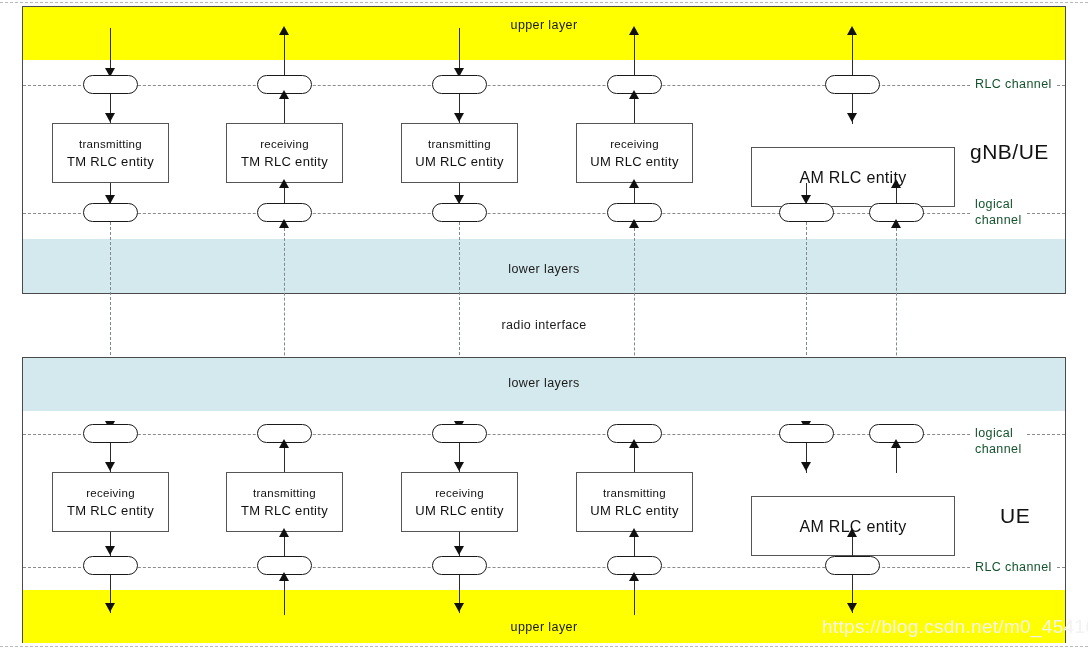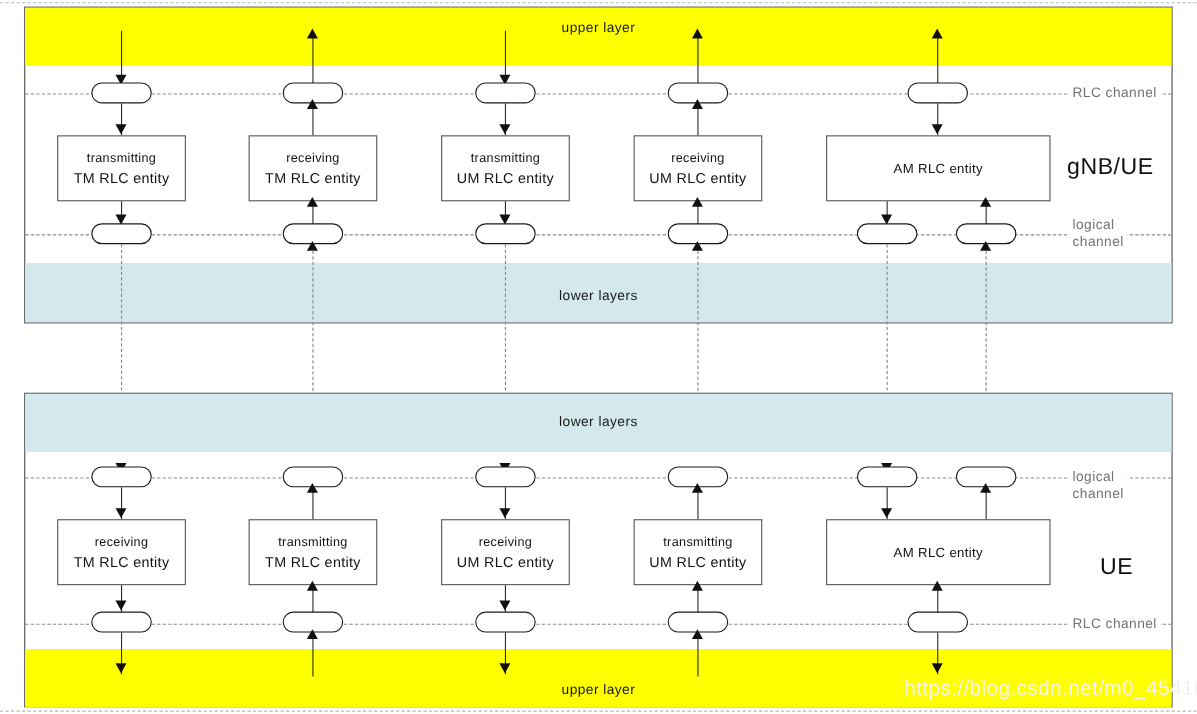--- a/index.html
+++ b/index.html
@@ -15,30 +15,30 @@
   .band{position:absolute;left:0;width:100%;}
   .band-yellow{background:#ffff00;}
   .band-blue{background:#d4e9ee;}
 
   .band-label{position:absolute;width:100%;text-align:center;font-size:12.5px;color:#1a1a1a;letter-spacing:.4px;}
 
   
   .rule{position:absolute;height:0;border-top:1px dashed #8b8b8b;}
 
   
-  .side-label{position:absolute;font-size:12.5px;color:#737373;letter-spacing:.4px;white-space:pre-line;line-height:16px;}
+  .side-label{position:absolute;font-size:12.5px;color:#14532d;letter-spacing:.4px;white-space:pre-line;line-height:16px;}
   .node-label{position:absolute;font-size:21px;color:#111;letter-spacing:.5px;white-space:nowrap;}
 
   
   .entity{position:absolute;box-sizing:border-box;border:1.4px solid #555;background:#fff;
           display:flex;flex-direction:column;align-items:center;justify-content:center;
           font-size:12.5px;color:#111;line-height:17px;letter-spacing:.3px;text-align:center;}
   .entity .l1{font-size:11.5px;}
   .entity .l2{font-size:13px;}
-  .entity.single{font-size:12px;}
+  .entity.single{font-size:16px;margin-top:24px;}
 
   
   .sap{position:absolute;width:55px;height:19px;box-sizing:border-box;
        border:1.6px solid #1a1a1a;border-radius:10px;background:#fff;}
 
   
   .vline{position:absolute;width:0;border-left:1.5px solid #2b2b2b;}
   .vdash{position:absolute;width:0;border-left:1px dashed #7d8b91;}
   .arrow{position:absolute;width:0;height:0;border-left:5.5px solid transparent;border-right:5.5px solid transparent;}
   .arrow.up{border-bottom:9px solid #101010;}
@@ -145,20 +145,21 @@
   <div class="arrow down" style="left:800.5px;top:195px"></div>
   <div class="sap" style="left:779px;top:203px"></div>
   <div class="vdash" style="left:806px;top:222px;height:208px"></div>
 
   <div class="vline" style="left:896px;top:183px;height:30px"></div>
   <div class="arrow up" style="left:890.5px;top:179px"></div>
   <div class="sap" style="left:869px;top:203px"></div>
   <div class="arrow up" style="left:890.5px;top:219px"></div>
   <div class="vdash" style="left:896px;top:228px;height:202px"></div>
 
+  <div class="band-label" style="left:22px;width:1044px;top:318px;font-size:12.5px">radio interface</div>
 
   <div class="panel" id="panel-ue">
     <div class="band band-blue" style="top:0;height:53px"></div>
     <div class="band-label" style="top:18px">lower layers</div>
 
     <div class="band band-yellow" style="top:232px;height:53px"></div>
     <div class="band-label" style="top:262px">upper layer</div>
 
     <div class="rule" style="left:0;top:76px;width:1042px"></div>
     <div class="rule" style="left:0;top:209px;width:1042px"></div>

